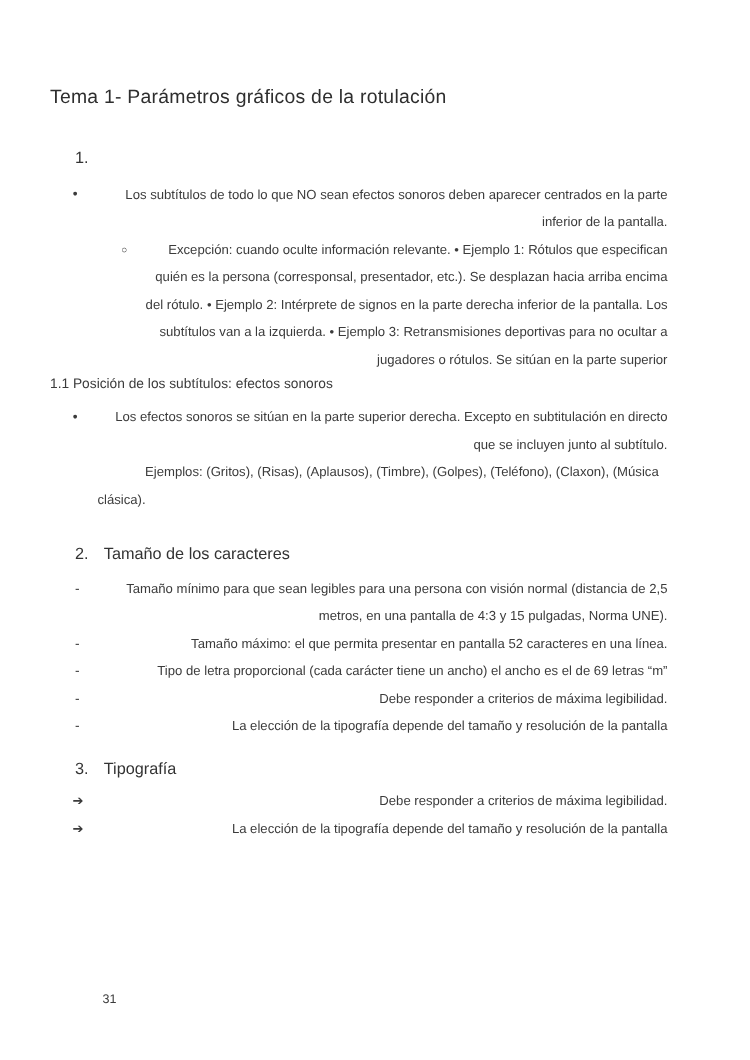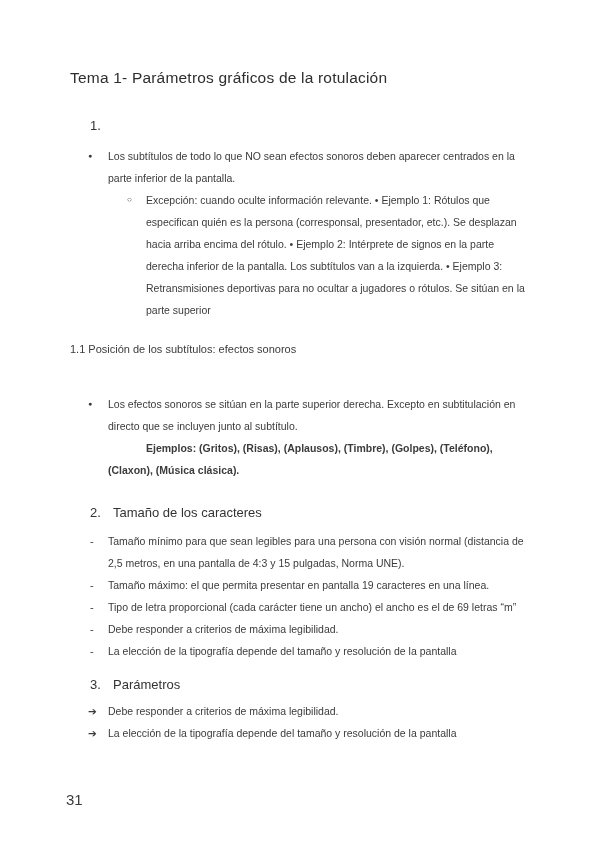--- a/index.html
+++ b/index.html
@@ -9,21 +9,21 @@
   }
   .doc-page {
     position: relative;
     width: 600px;
     height: 848px;
     background: #ffffff;
     overflow: hidden;
     font-family: "Liberation Sans", "DejaVu Sans", sans-serif;
     color: #3b3b3b;
     box-sizing: border-box;
-    padding-left: 70px;
+    padding-left: 40px;
     padding-right: 66px;
   }
   .doc-title {
     margin-top: 68px;
     font-size: 15.5px;
     line-height: 20px;
     letter-spacing: 0.2px;
     color: #2e2e2e;
   }
   .num-heading {
@@ -35,27 +35,27 @@
   .num-heading .num {
     flex: none;
     width: 43px;
     padding-left: 20px;
     box-sizing: border-box;
   }
   .h-sect1 { margin-top: 29px; }
   .h-sect2 { margin-top: 23px; }
   .h-sect3 { margin-top: 14px; }
   .sub-heading {
-    margin-top: 20px;
+    margin-top: 0;
     font-size: 11px;
     line-height: 16px;
     color: #3b3b3b;
   }
   .body-list { margin-top: 10px; }
-  .body-list-2 { margin-top: 36px; }
+  .body-list-2 { margin-top: 8px; }
   .body-list-3 { margin-top: 8px; }
   .body-list-4 { margin-top: 6px; }
   .li {
     display: flex;
     font-size: 10.5px;
     line-height: 22px;
   }
   .li .marker {
     flex: none;
     width: 38px;
@@ -70,33 +70,32 @@
     font-size: 8px;
   }
   .li .marker.dash {
     padding-left: 20px;
     font-size: 11px;
   }
   .li .marker.arrow {
     padding-left: 18px;
     font-size: 10.5px;
   }
-  .li-text { flex: 1; }
+  .li-text { flex: 1; text-align: right; }
   .examples-para {
     margin-left: 38px;
     font-size: 10.5px;
     line-height: 22px;
     text-indent: 38px;
-    font-weight: bold;
   }
   .page-number {
     position: absolute;
-    left: 66px;
+    left: 82px;
     top: 793px;
-    font-size: 15px;
+    font-size: 10px;
     line-height: 14px;
     color: #3b3b3b;
   }
 </style>
 </head>
 <body>
 
 <div class="doc-page">
 
   <div class="doc-title">Tema 1- Parámetros gráficos de la rotulación</div>
@@ -131,39 +130,39 @@
     <span class="h-text">Tamaño de los caracteres</span>
   </div>
 
   <div class="body-list body-list-3">
     <div class="li">
       <span class="marker dash">-</span>
       <div class="li-text">Tamaño mínimo para que sean legibles para una persona con visión normal (distancia de 2,5 metros, en una pantalla de 4:3 y 15 pulgadas, Norma UNE).</div>
     </div>
     <div class="li">
       <span class="marker dash">-</span>
-      <div class="li-text">Tamaño máximo: el que permita presentar en pantalla 19 caracteres en una línea.</div>
+      <div class="li-text">Tamaño máximo: el que permita presentar en pantalla 52 caracteres en una línea.</div>
     </div>
     <div class="li">
       <span class="marker dash">-</span>
       <div class="li-text">Tipo de letra proporcional (cada carácter tiene un ancho) el ancho es el de 69 letras “m”</div>
     </div>
     <div class="li">
       <span class="marker dash">-</span>
       <div class="li-text">Debe responder a criterios de máxima legibilidad.</div>
     </div>
     <div class="li">
       <span class="marker dash">-</span>
       <div class="li-text">La elección de la tipografía depende del tamaño y resolución de la pantalla</div>
     </div>
   </div>
 
   <div class="num-heading h-sect3">
     <span class="num">3.</span>
-    <span class="h-text">Parámetros</span>
+    <span class="h-text">Tipografía</span>
   </div>
 
   <div class="body-list body-list-4">
     <div class="li">
       <span class="marker arrow">➔</span>
       <div class="li-text">Debe responder a criterios de máxima legibilidad.</div>
     </div>
     <div class="li">
       <span class="marker arrow">➔</span>
       <div class="li-text">La elección de la tipografía depende del tamaño y resolución de la pantalla</div>

